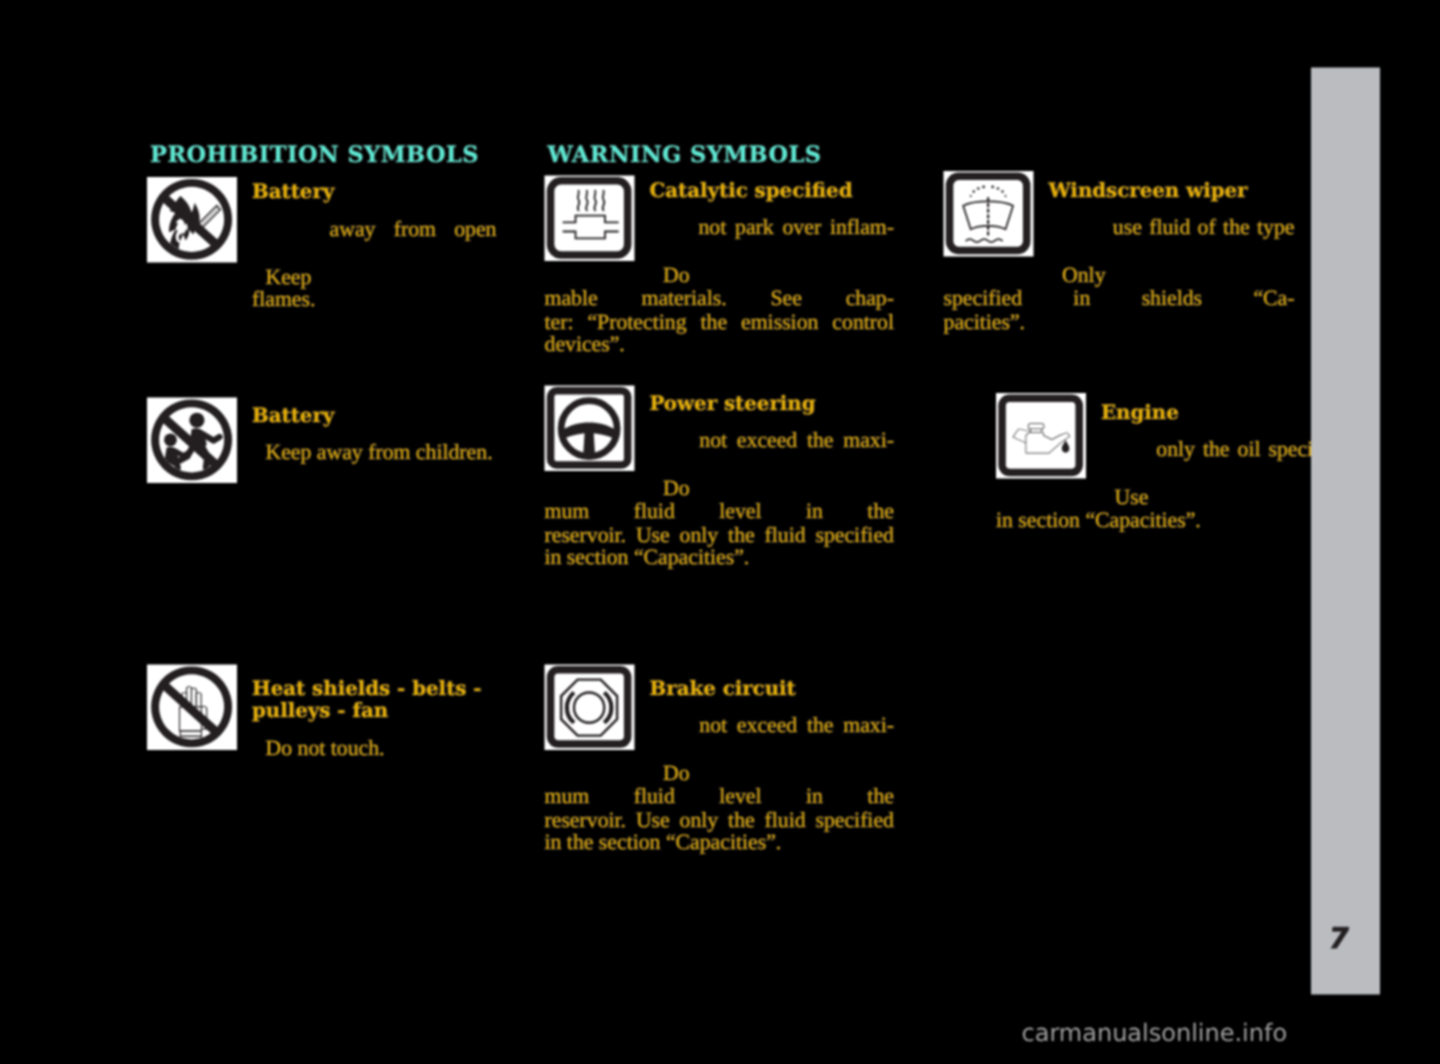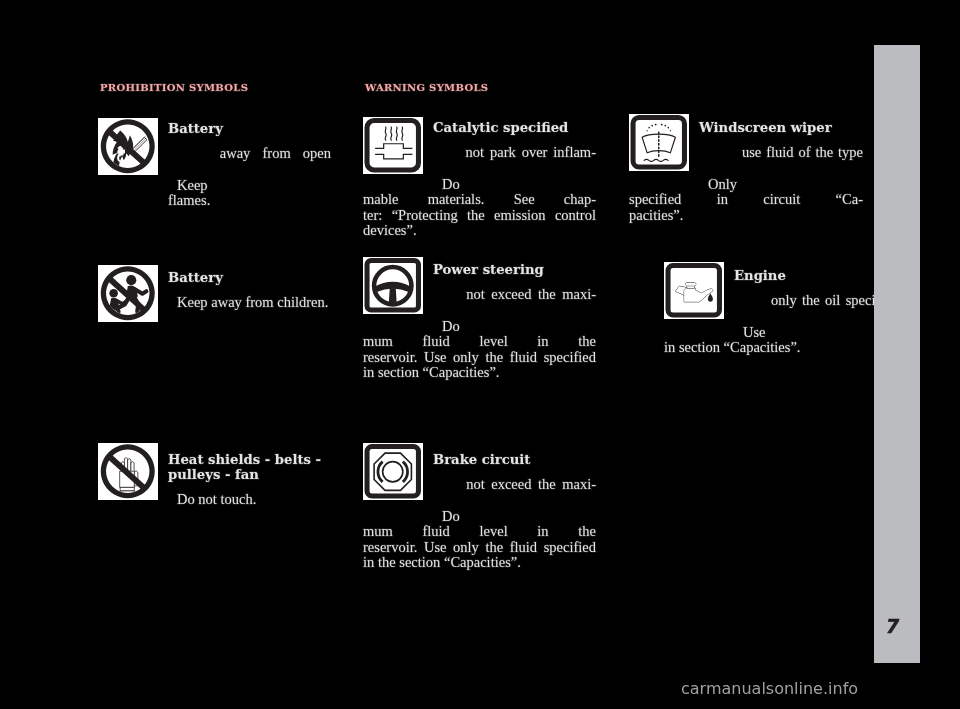--- a/index.html
+++ b/index.html
@@ -4,23 +4,23 @@
 <title>Owner manual page 7</title>
 <style>
   html,body{margin:0;padding:0;}
   body{width:960px;height:709px;background:#000;overflow:hidden;}
   .page{position:absolute;left:0;top:0;width:960px;height:709px;}
   .blurwrap{position:absolute;left:0;top:0;width:960px;height:709px;
             filter:blur(0.62px);}
   .entry, .col-hdr{-webkit-text-stroke:1.35px #231f20;paint-order:stroke fill;}
 
   .col-hdr{position:absolute;font-family:"DejaVu Serif",serif;font-weight:bold;
-           font-size:10px;color:#fca5a5;white-space:nowrap;letter-spacing:0.31px;}
-
-  .entry{position:absolute;color:#e5e5e5;font-family:"Liberation Serif",serif;
+           font-size:15px;color:#5eead4;white-space:nowrap;letter-spacing:0.31px;margin-top:12px;}
+
+  .entry{position:absolute;color:#eab308;font-family:"Liberation Serif",serif;
          font-size:14.5px;line-height:15.4px;}
   .iconwrap{position:absolute;}
   .iconbox{width:59.5px;height:56.5px;background:#fff;overflow:hidden;display:block;}
   .iconbox svg{display:block;width:59.5px;height:56.5px;}
   .floatspacer{float:left;display:block;width:70px;position:relative;}
   .iconpos{position:absolute;left:0;display:block;}
   .etitle{font-family:"DejaVu Serif",serif;font-weight:bold;font-size:13.2px;
           line-height:15.4px;}
   .etitle .tl{display:block;white-space:nowrap;}
   .ptext{margin:0;}
@@ -268,21 +268,21 @@
               </svg>
             </span>
           </span>
         </span>
     <div class="etitle">
           <span class="tl">Windscreen wiper</span>
         </div>
     <div class="gap"></div>
     <div class="ptext">
           <span class="ln first"><span class="w">Only</span><span class="w">use</span><span class="w">fluid</span><span class="w">of</span><span class="w">the</span><span class="w">type</span></span>
-          <span class="ln"><span class="w">specified</span><span class="w">in</span><span class="w">circuit</span><span class="w">“Ca-</span></span>
+          <span class="ln"><span class="w">specified</span><span class="w">in</span><span class="w">shields</span><span class="w">“Ca-</span></span>
           <span class="ln last">pacities”.</span>
         </div>
   </div>
 
   <div class="entry" style="left:664px;top:268px;width:234px">
     <span class="floatspacer" style="height:53px">
           <span class="iconpos" style="top:-6px">
             <span class="iconbox">
               <svg viewBox="0 0 118 112">
 <rect x="8" y="7" width="102" height="98" rx="10" ry="10" fill="none" stroke="#231f20" stroke-width="10"></rect>

